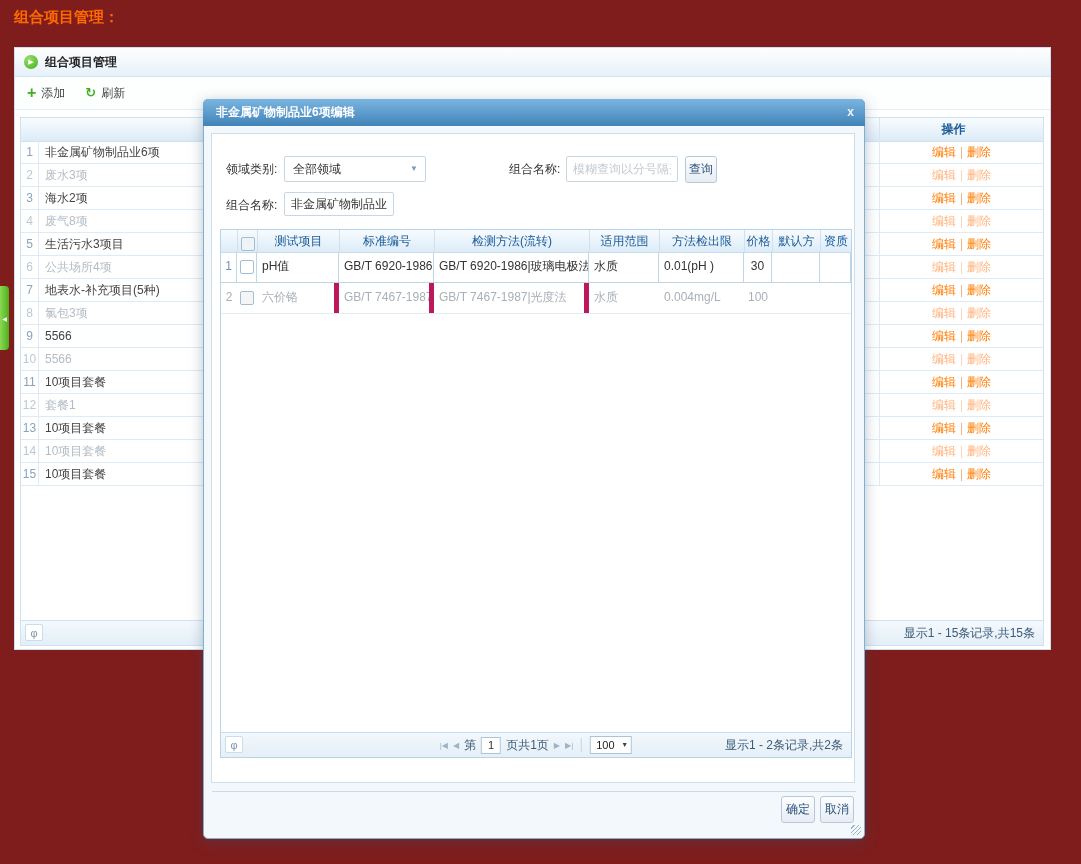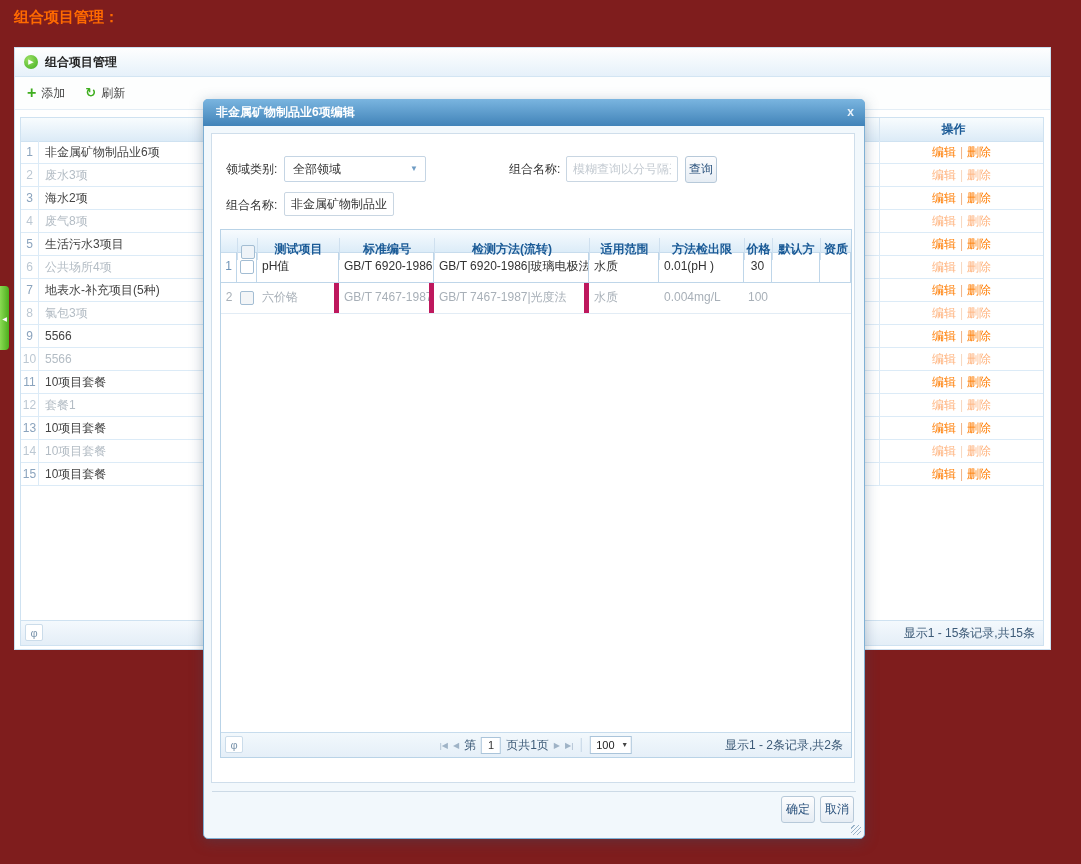--- a/index.html
+++ b/index.html
@@ -52,21 +52,21 @@
   .m-select{position:absolute;left:72px;top:22px;width:142px;height:26px;border:1px solid #c5d5e4;border-radius:2px;background:#fff;line-height:24px;padding-left:8px;color:#333;box-sizing:border-box;cursor:pointer;}
   .m-select .arr{position:absolute;right:7px;top:0;color:#6f9cc4;font-size:8px;line-height:24px;}
   .m-input{position:absolute;border:1px solid #c9d6e2;border-radius:2px;height:26px;box-sizing:border-box;padding:0 6px;font-size:12px;color:#333;font-family:inherit;}
   .m-input::placeholder{color:#c3cad1;}
   .btn{border:1px solid #b7c9d9;border-radius:3px;background:linear-gradient(#fdfdfe,#e6edf4);color:#29517c;text-align:center;cursor:pointer;box-sizing:border-box;}
   .btn-search{position:absolute;left:473px;top:22px;width:32px;height:27px;line-height:25px;}
 
   
   .mgrid{position:absolute;left:8px;top:95px;width:632px;height:529px;border:1px solid #b9d3e7;background:#fff;box-sizing:border-box;}
   .mg-header{position:absolute;left:0;right:0;top:0;height:22px;background:linear-gradient(#f7fbfe,#dcecf8);border-bottom:1px solid #c7dced;}
-  .mg-hcell{position:absolute;top:8px;height:22px;line-height:22px;text-align:center;font-weight:bold;color:#1a5a96;box-sizing:border-box;border-left:1px solid #cfe0ef;overflow:hidden;}
+  .mg-hcell{position:absolute;top:0;height:22px;line-height:22px;text-align:center;font-weight:normal;color:#1a5a96;box-sizing:border-box;border-left:1px solid #cfe0ef;overflow:hidden;}
   .mg-hcell.first{border-left:none;}
   .col-num{left:0;width:16px;} .col-chk{left:16px;width:20px;} .col-item{left:36px;width:82px;}
   .col-std{left:118px;width:95px;} .col-method{left:213px;width:155px;} .col-scope{left:368px;width:70px;}
   .col-limit{left:438px;width:85px;} .col-price{left:523px;width:28px;} .col-default{left:551px;width:48px;} .col-qual{left:599px;width:31px;}
   .mg-row{position:absolute;left:0;right:0;}
   .mg-row1{top:22px;height:31px;}
   .mg-row2{top:53px;height:30px;border-bottom:1px solid #e2ecf5;}
   .mg-cell{position:absolute;top:0;height:100%;line-height:29px;box-sizing:border-box;padding-left:5px;white-space:nowrap;overflow:hidden;}
   .mg-row1 .mg-cell{border-right:1px solid #bfd6e9;border-bottom:1px solid #bfd6e9;color:#333;}
   .mg-row2 .mg-cell{color:#a8b0b8;}

